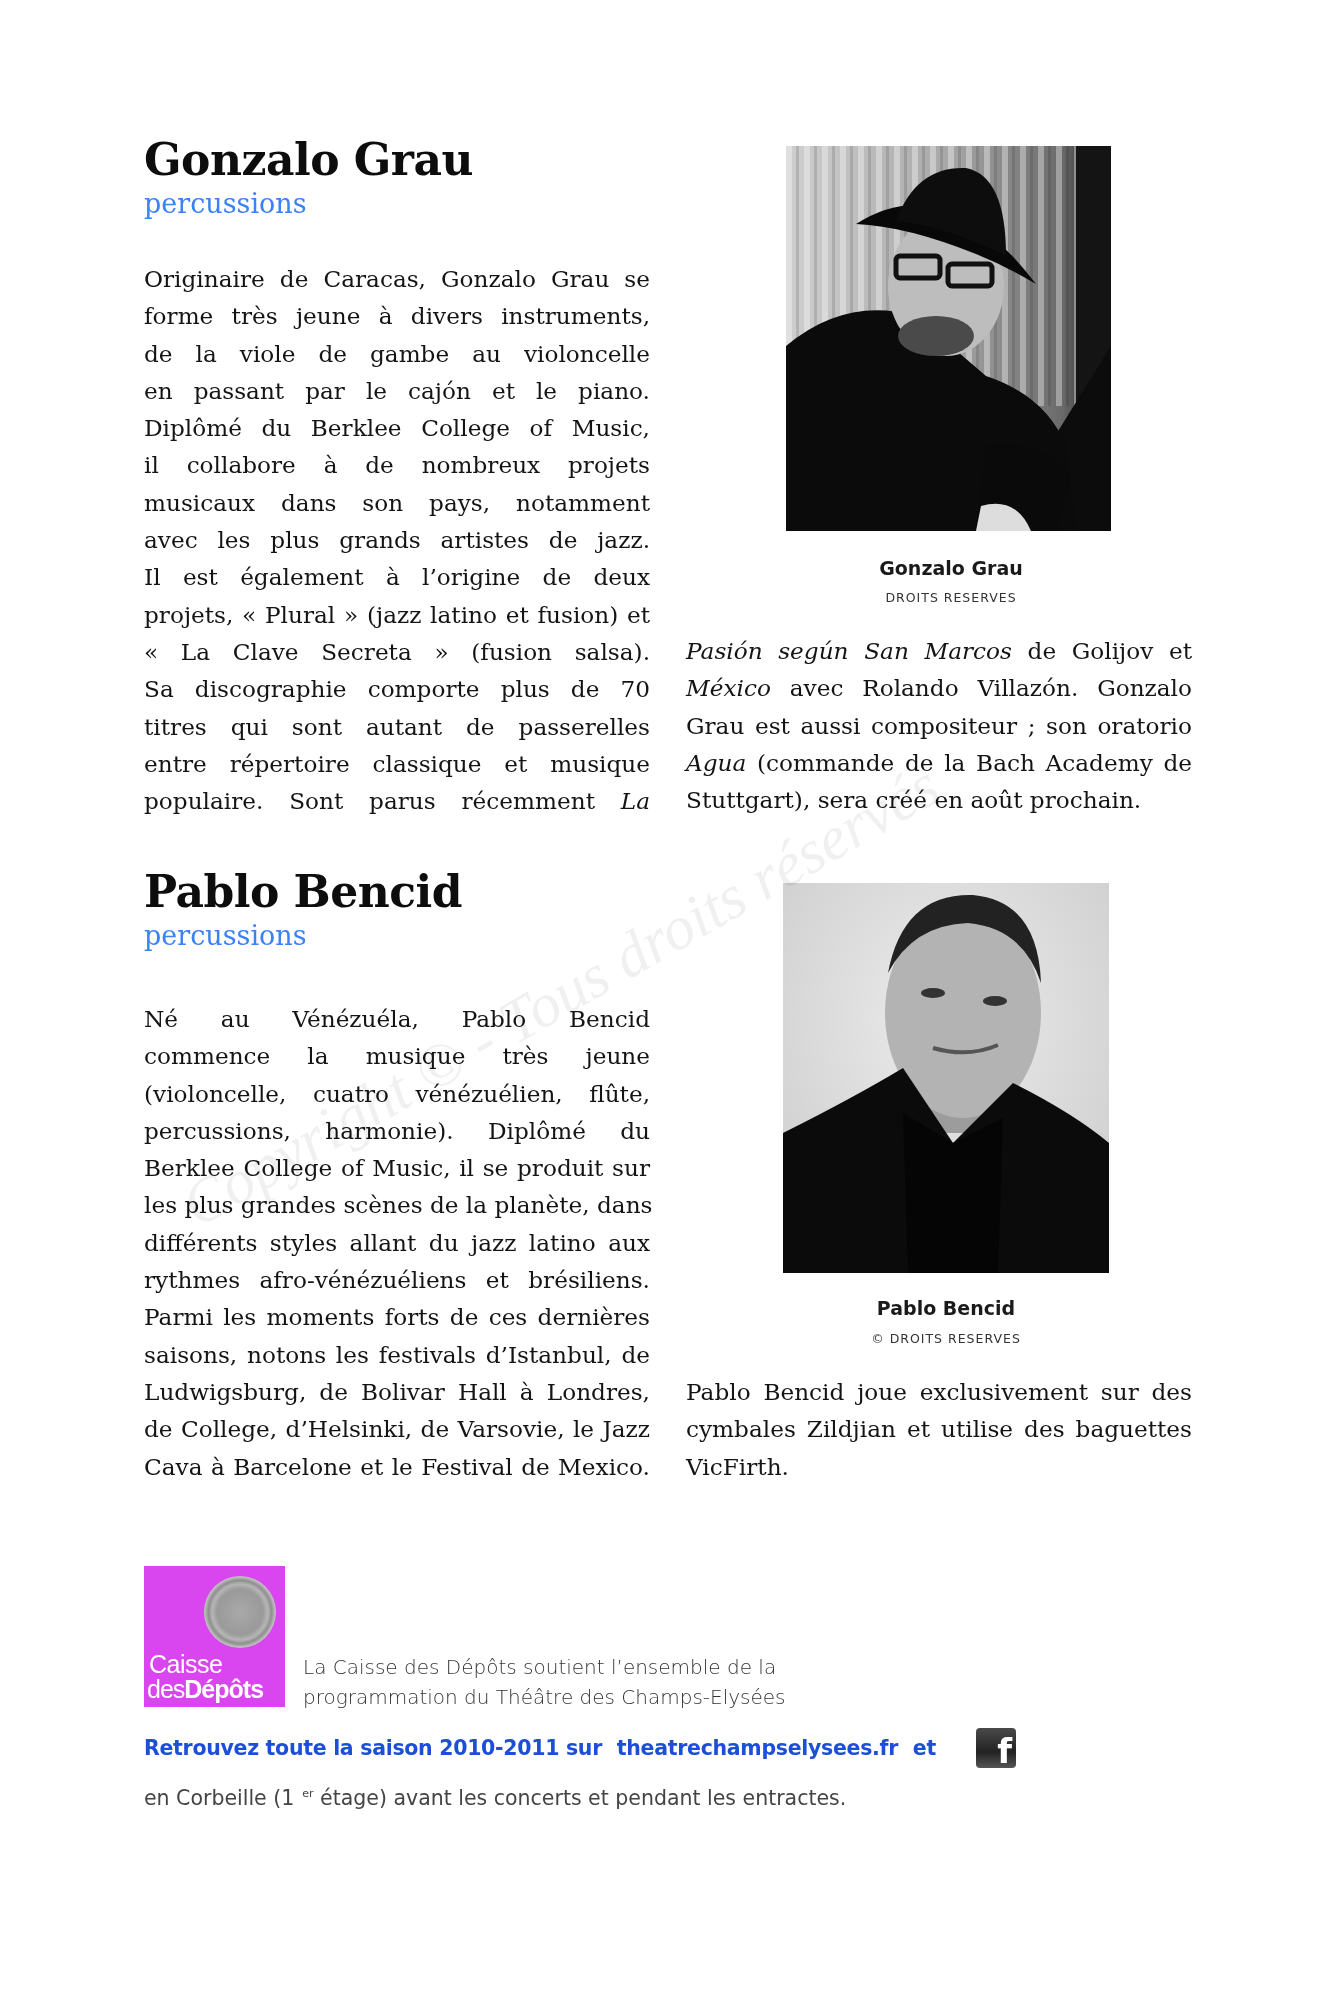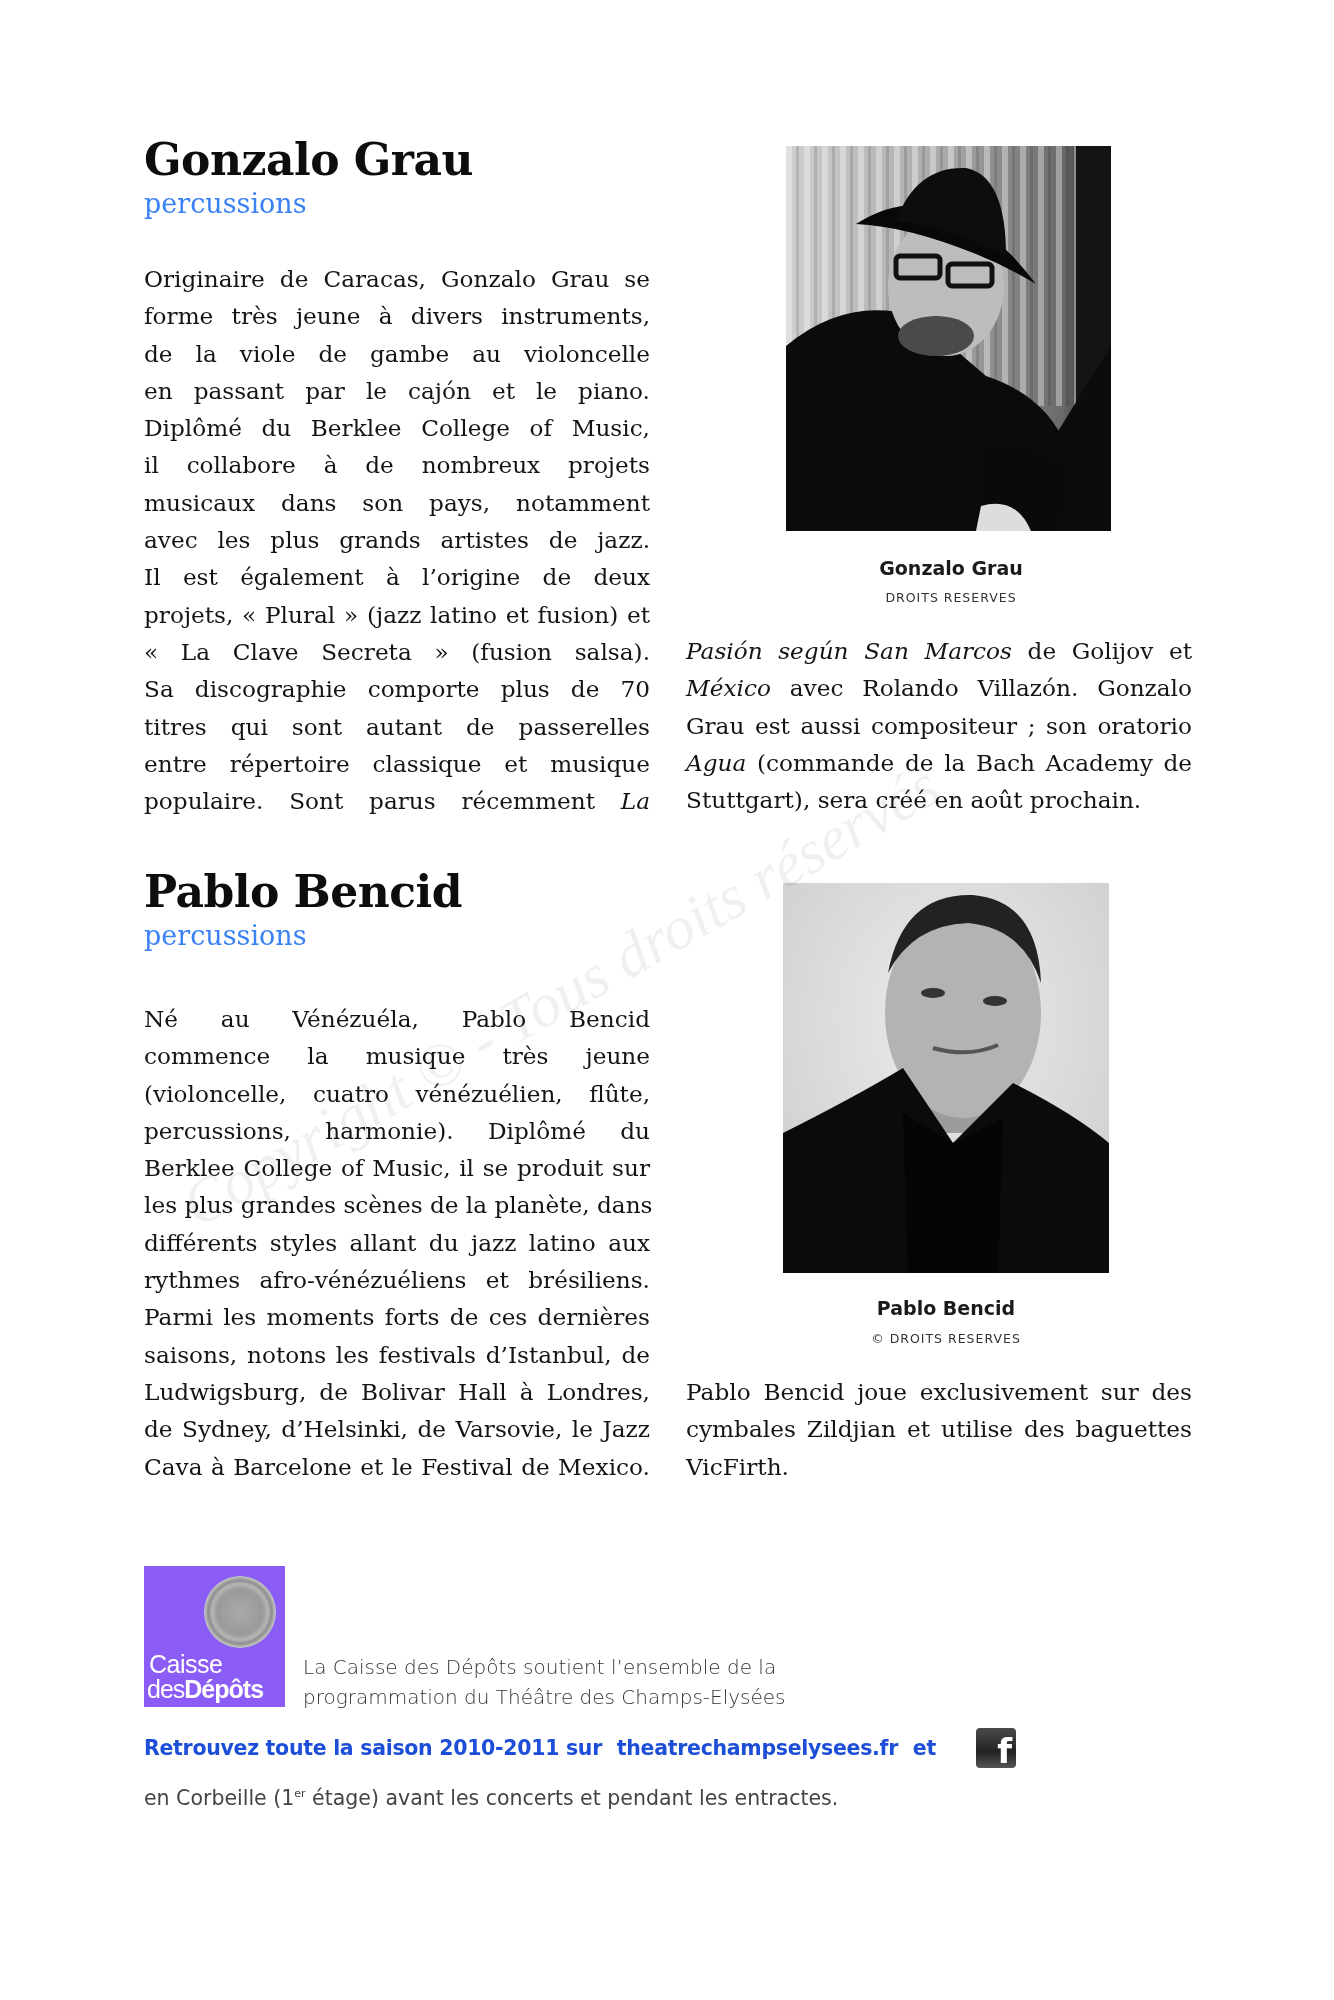--- a/index.html
+++ b/index.html
@@ -37,21 +37,21 @@
     position: absolute; font-family: "DejaVu Sans", sans-serif; font-weight: bold;
     font-size: 19px; color: #1a1a1a; text-align: center; width: 330px;
   }
   .caption-credit {
     position: absolute; font-family: "DejaVu Sans", sans-serif;
     font-size: 12.5px; letter-spacing: 1px; color: #333; text-align: center; width: 330px;
   }
 
   .logo {
     position: absolute; left: 144px; top: 1566px; width: 141px; height: 141px;
-    background: #8b5cf6; color: #fff;
+    background: #d946ef; color: #fff;
   }
   .logo .seal {
     position: absolute; left: 60px; top: 10px; width: 72px; height: 72px; border-radius: 50%;
     background: radial-gradient(circle, #a9a9a9 0%, #9a9a9a 45%, #b6b6b6 55%, #8f8f8f 62%, #c4c4c4 70%, #8e8e8e 74%);
   }
   .logo .l1 { position: absolute; left: 5px; top: 86px; font-family: "Liberation Sans", sans-serif; font-size: 25px; line-height: 25px; letter-spacing: -0.5px; }
   .logo .l2 { position: absolute; left: 3px; top: 111px; font-family: "Liberation Sans", sans-serif; font-size: 25px; line-height: 25px; letter-spacing: -1px; }
   .logo .l2 b { font-weight: bold; }
 
   .support {
@@ -70,21 +70,21 @@
     background: linear-gradient(#4a4a4a, #222 60%, #555);
     color: #fff; font-family: "DejaVu Sans", sans-serif; font-weight: bold; font-size: 34px;
     line-height: 46px; text-align: right; padding-right: 4px; box-sizing: border-box; overflow: hidden;
   }
   .vente {
     position: absolute; left: 144px; top: 1778px;
     font-family: "DejaVu Sans", sans-serif; font-size: 20.5px; line-height: 31px; color: #444;
     white-space: nowrap;
   }
   .vente .hm { font-family: "Liberation Serif", serif; font-size: 30px; color: #111; }
-  .vente sup { font-size: 11px; }
+  .vente sup { font-size: 11px; margin-left: 8px; }
 </style>
 </head>
 <body>
 
 <div class="watermark">Copyright © - Tous droits réservés</div>
 
 <section>
   <h2 class="name" style="top:134px;">Gonzalo Grau</h2>
   <div class="role" style="top:188px;">percussions</div>
 
@@ -162,21 +162,21 @@
     <span class="ln">commence la musique très jeune</span>
     <span class="ln">(violoncelle, cuatro vénézuélien, flûte,</span>
     <span class="ln">percussions, harmonie). Diplômé du</span>
     <span class="ln">Berklee College of Music, il se produit sur</span>
     <span class="ln">les plus grandes scènes de la planète, dans</span>
     <span class="ln">différents styles allant du jazz latino aux</span>
     <span class="ln">rythmes afro-vénézuéliens et brésiliens.</span>
     <span class="ln">Parmi les moments forts de ces dernières</span>
     <span class="ln">saisons, notons les festivals d’Istanbul, de</span>
     <span class="ln">Ludwigsburg, de Bolivar Hall à Londres,</span>
-    <span class="ln">de Sydney, d’Helsinki, de Varsovie, le Jazz</span>
+    <span class="ln">de College, d’Helsinki, de Varsovie, le Jazz</span>
     <span class="ln" style="text-align-last:justify;">Cava à Barcelone et le Festival de Mexico.</span>
   </div>
 
   <div class="photo" style="left:783px; top:883px; width:326px; height:390px;" aria-label="Black and white portrait of Pablo Bencid in a dark jacket">
     <svg width="326" height="390" viewBox="0 0 326 390">
       <defs>
         <radialGradient id="bg2" cx="0.5" cy="0.35" r="0.8">
           <stop offset="0" stop-color="#ececec"></stop>
             <stop offset="1" stop-color="#c9c9c9"></stop>
         </radialGradient>

